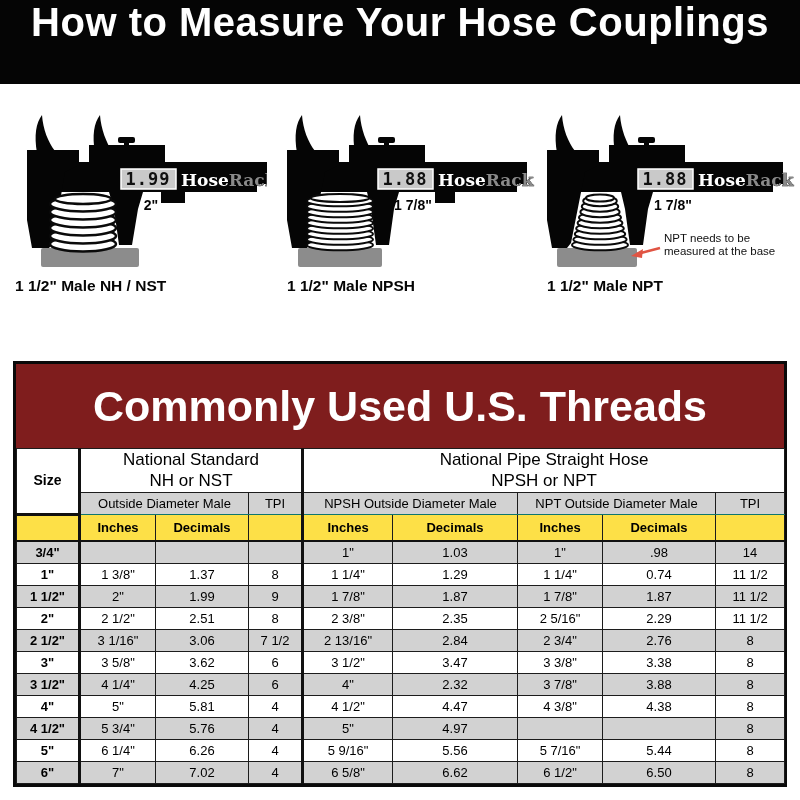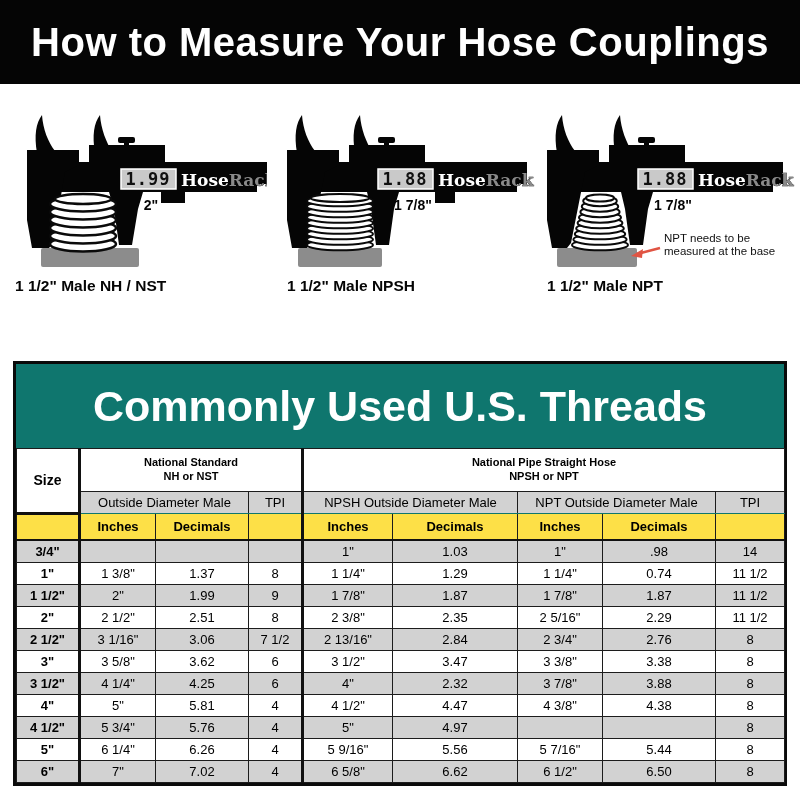--- a/index.html
+++ b/index.html
@@ -1,32 +1,32 @@
 <!DOCTYPE html>
 <html><head>
 <meta charset="utf-8">
 <style>
   html,body{margin:0;padding:0;}
   body{width:800px;height:800px;background:#fff;position:relative;overflow:hidden;
        font-family:"Liberation Sans",sans-serif;}
   
   .banner{position:absolute;left:0;top:0;width:800px;height:84px;background:#050505;
-          display:flex;align-items:center;justify-content:center;}
+          display:flex;align-items:flex-start;justify-content:center;}
   .banner h1{margin:0;color:#fff;font-size:40px;font-weight:bold;letter-spacing:.5px;white-space:nowrap;}
   
   .fig{position:absolute;top:95px;}
   .fig.f1{left:15px;}  .fig.f2{left:283px;}  .fig.f3{left:543px;}
   
   .threads-panel{position:absolute;left:13px;top:361px;width:768px;border:3px solid #0a0a0a;background:#fff;}
-  .threads-title{background:#0f766e;height:84px;display:flex;align-items:center;justify-content:center;}
+  .threads-title{background:#7f1d1d;height:84px;display:flex;align-items:center;justify-content:center;}
   .threads-title h2{margin:0;color:#fff;font-size:43px;font-weight:bold;white-space:nowrap;}
   table{border-collapse:collapse;width:100%;table-layout:fixed;}
   th,td{border:1px solid #1c1c1c;text-align:center;padding:0;white-space:nowrap;overflow:hidden;
         font-size:13px;color:#000;}
-  .h1 th{height:42px;font-weight:bold;font-size:11px;line-height:1.25;background:#fff;}
+  .h1 th{height:42px;font-weight:normal;font-size:17px;line-height:1.25;background:#fff;}
   .size-cell{font-weight:bold !important;font-size:14px !important;background:#fff;border-bottom:3px solid #111 !important;}
   .h2 th{height:21px;background:#d2d2d2;font-weight:normal;border-bottom:1px solid #0f766e;}
   .h3 th{height:24px;background:#fde047;font-weight:bold;border-bottom:2px solid #111;}
   tbody td{height:21px;line-height:21px;}
   tbody tr.gray td{background:#d2d2d2;}
   tbody td:first-child{font-weight:bold;}
   tbody td:first-child, td.bR, th.bR{border-right:3px solid #111 !important;}
   tbody td:nth-child(4){border-right:3px solid #111;}
 </style>
 </head>

